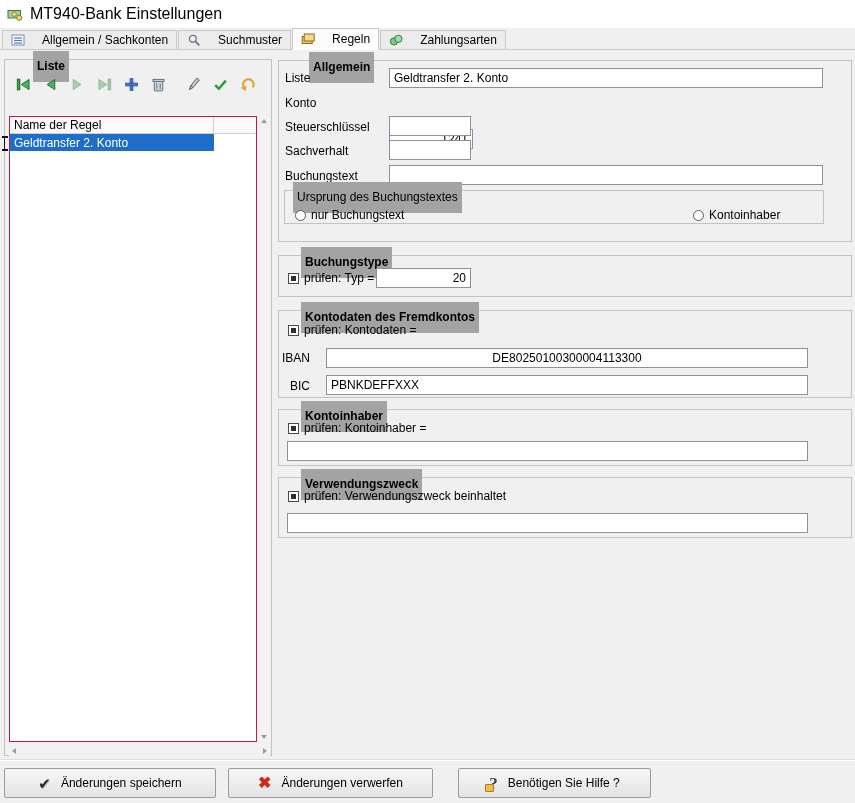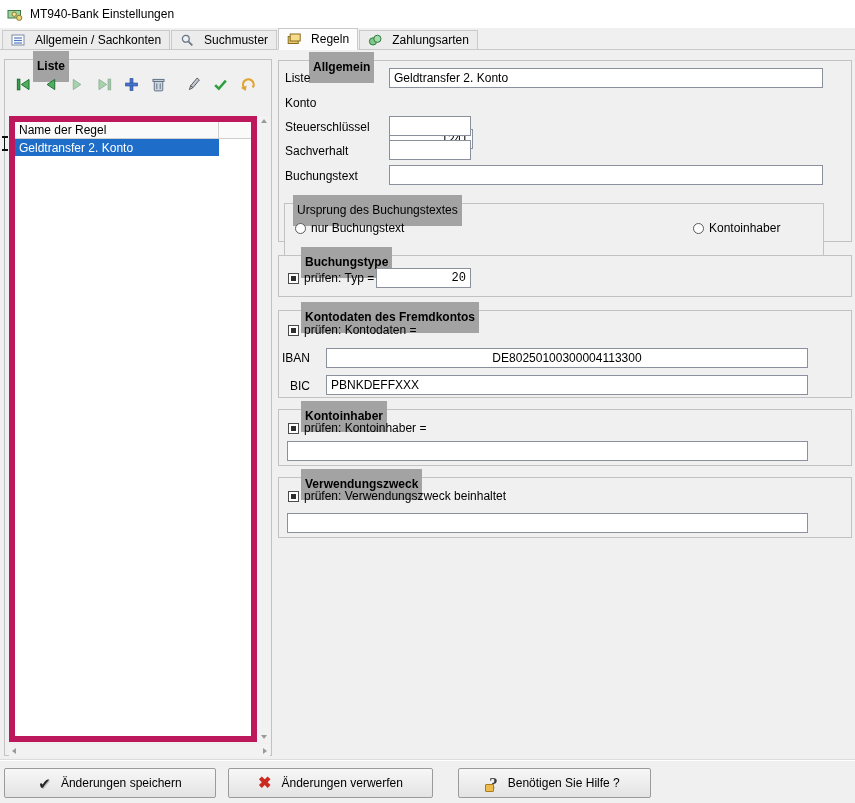--- a/index.html
+++ b/index.html
@@ -1,40 +1,40 @@
 <!DOCTYPE html>
 <html style="--selection-blue: #1e6ec9; --radio-accent: #2059b3; --discard-red: #cc2a1e; --check-green: #2f9e3f; --undo-orange: #e2a42f; --add-blue: #4576d6;"><head>
 <meta charset="utf-8">
 <style>
   *{margin:0;padding:0;box-sizing:border-box}
   body{background:#d4d4d4;font-family:"Liberation Sans",sans-serif}
   .window{position:relative;width:855px;height:803px;background:#f0f0f0;font-size:12px;color:#000;overflow:hidden}
 
   
   .titlebar{position:absolute;left:0;top:0;width:100%;height:28px;background:#ffffff;display:flex;align-items:center;gap:7px;padding-left:7px}
-  .titlebar .title{font-size:12px;white-space:nowrap}
+  .titlebar .title{font-size:16px;white-space:nowrap}
 
   
   .tabstrip{position:absolute;left:0;top:28px;width:100%;height:22px;display:flex;align-items:flex-end;padding-left:2px;border-bottom:1px solid #c9c9c9;background:#f0f0f0}
-  .tab{height:19px;display:flex;align-items:center;gap:10px;padding:4px 8px;background:#ececec;border:1px solid #c9c9c9;border-bottom:none;margin-right:1px;white-space:nowrap;cursor:default}
+  .tab{height:19px;display:flex;align-items:center;gap:17px;padding:4px 8px;background:#ececec;border:1px solid #c9c9c9;border-bottom:none;margin-right:1px;white-space:nowrap;cursor:default}
   .tab.active{height:22px;background:#fcfcfc;position:relative;z-index:2;margin-bottom:-1px;border-bottom:1px solid #fcfcfc}
 
   
   .gb{position:absolute;border:1px solid #c2c2c2;background:#f0f0f0}
   .gb>.gbt{position:absolute;top:-9px;background:#a3a3a3;padding:8px 4px;font-weight:bold;line-height:15px;white-space:nowrap}
   .gb>.gbt.normal{font-weight:normal}
 
   
   .toolbar{position:absolute;left:6px;top:12px;display:flex;gap:2px}
   .tbtn{width:25px;height:25px;background:transparent;border:none;display:flex;align-items:center;justify-content:center;padding:0;cursor:pointer}
   .tbtn.dis{opacity:.45}
   .tbtn.sep{margin-left:8px}
 
   
-  .list{position:absolute;left:4px;top:56px;width:248px;height:626px;background:#fff;border:6px solid #be185d;overflow:hidden}
+  .list{position:absolute;left:4px;top:56px;width:248px;height:626px;background:#fff;border:1px solid #be185d;overflow:hidden}
   .list-header{height:17px;display:flex;border-bottom:1px solid #cfcfcf;background:#fafafa}
   .list-header .hcell{width:204px;border-right:1px solid #cfcfcf;padding:1px 4px;display:flex;align-items:center;white-space:nowrap}
   .list-row{height:17px;width:204px;padding:1px 4px;display:flex;align-items:center;white-space:nowrap}
   .list-row.selected{background:var(--selection-blue,#1e6ec9);color:#fff}
   .vscroll{position:absolute;left:253px;top:56px;width:12px;height:626px;background:#f2f2f2;display:flex;flex-direction:column;justify-content:space-between;align-items:center;padding:3px 0}
   .hscroll{position:absolute;left:4px;top:684px;width:261px;height:13px;background:#f2f2f2;display:flex;justify-content:space-between;align-items:center;padding:0 3px}
   .tri{width:0;height:0;border-left:3px solid transparent;border-right:3px solid transparent}
   .tri.up{border-bottom:4px solid #9a9a9a}
   .tri.down{border-top:4px solid #9a9a9a}
   .tri.left{border-top:3px solid transparent;border-bottom:3px solid transparent;border-right:4px solid #9a9a9a;border-left:none}
@@ -217,40 +217,40 @@
 
     <span class="flabel" style="left:6px;top:59px">Steuerschlüssel</span>
     <input class="tfield" style="left: 110px; top: 55px; width: 82px;" value="">
 
     <span class="flabel" style="left:6px;top:83px">Sachverhalt</span>
     <input class="tfield" style="left: 110px; top: 79px; width: 82px;" value="">
 
     <span class="flabel" style="left:6px;top:108px">Buchungstext</span>
     <input class="tfield" style="left: 110px; top: 104px; width: 434px;" value="">
 
-    <div class="gb" style="left:5px;top:142px;width:540px;height:56px">
+    <div class="gb" style="left:5px;top:129px;width:540px;height:34px">
       <span class="gbt normal" style="left:8px">Ursprung des Buchungstextes</span>
       <div class="radio-opt" style="left:10px;top:17px">
         <span class="rb"></span>
         <span>nur Buchungstext</span>
       </div>
       <div class="radio-opt" style="left:408px;top:17px">
         <span class="rb"></span>
         <span>Kontoinhaber</span>
       </div>
     </div>
   </div>
 
   <div class="gb" style="left:278px;top:255px;width:574px;height:42px">
     <span class="gbt" style="left:22px">Buchungstype</span>
     <div class="cbrow" style="left:9px;top:15px">
       <span class="cb"></span>
       <span>prüfen: Typ =</span>
     </div>
-    <input class="tfield num" style="left: 97px; top: 12px; width: 95px; font-family: Liberation Mono, monospace;" value="20">
+    <input class="tfield num" style="left: 97px; top: 12px; width: 95px;" value="20">
   </div>
 
   <div class="gb" style="left:278px;top:310px;width:574px;height:88px">
     <span class="gbt" style="left:22px">Kontodaten des Fremdkontos</span>
     <div class="cbrow" style="left:9px;top:12px">
       <span class="cb"></span>
       <span>prüfen: Kontodaten =</span>
     </div>
     <span class="flabel" style="left:3px;top:40px">IBAN</span>
     <input class="tfield" style="left: 47px; top: 37px; width: 482px; text-align: center;" value="DE80250100300004113300">

